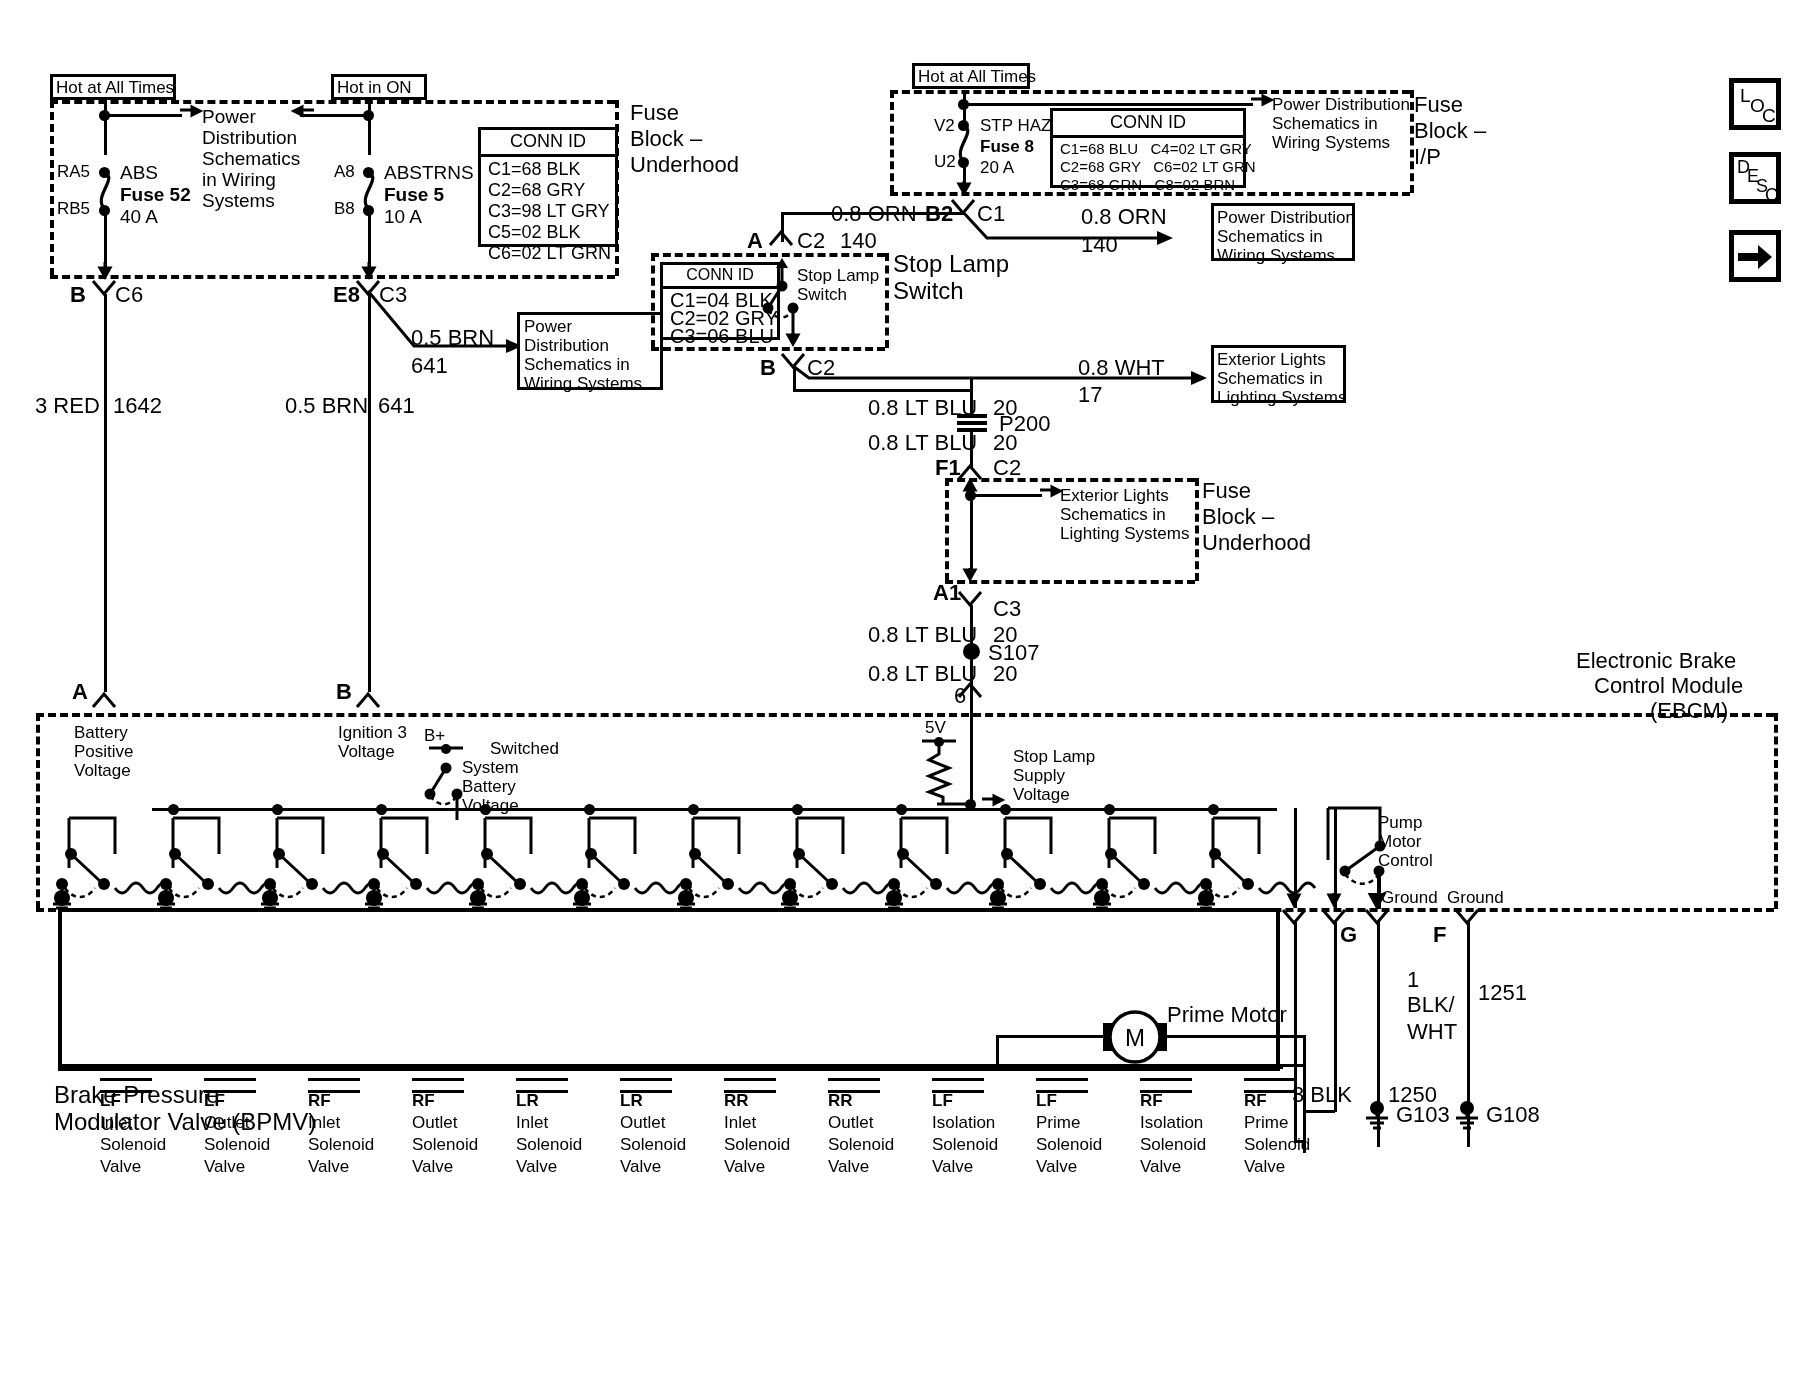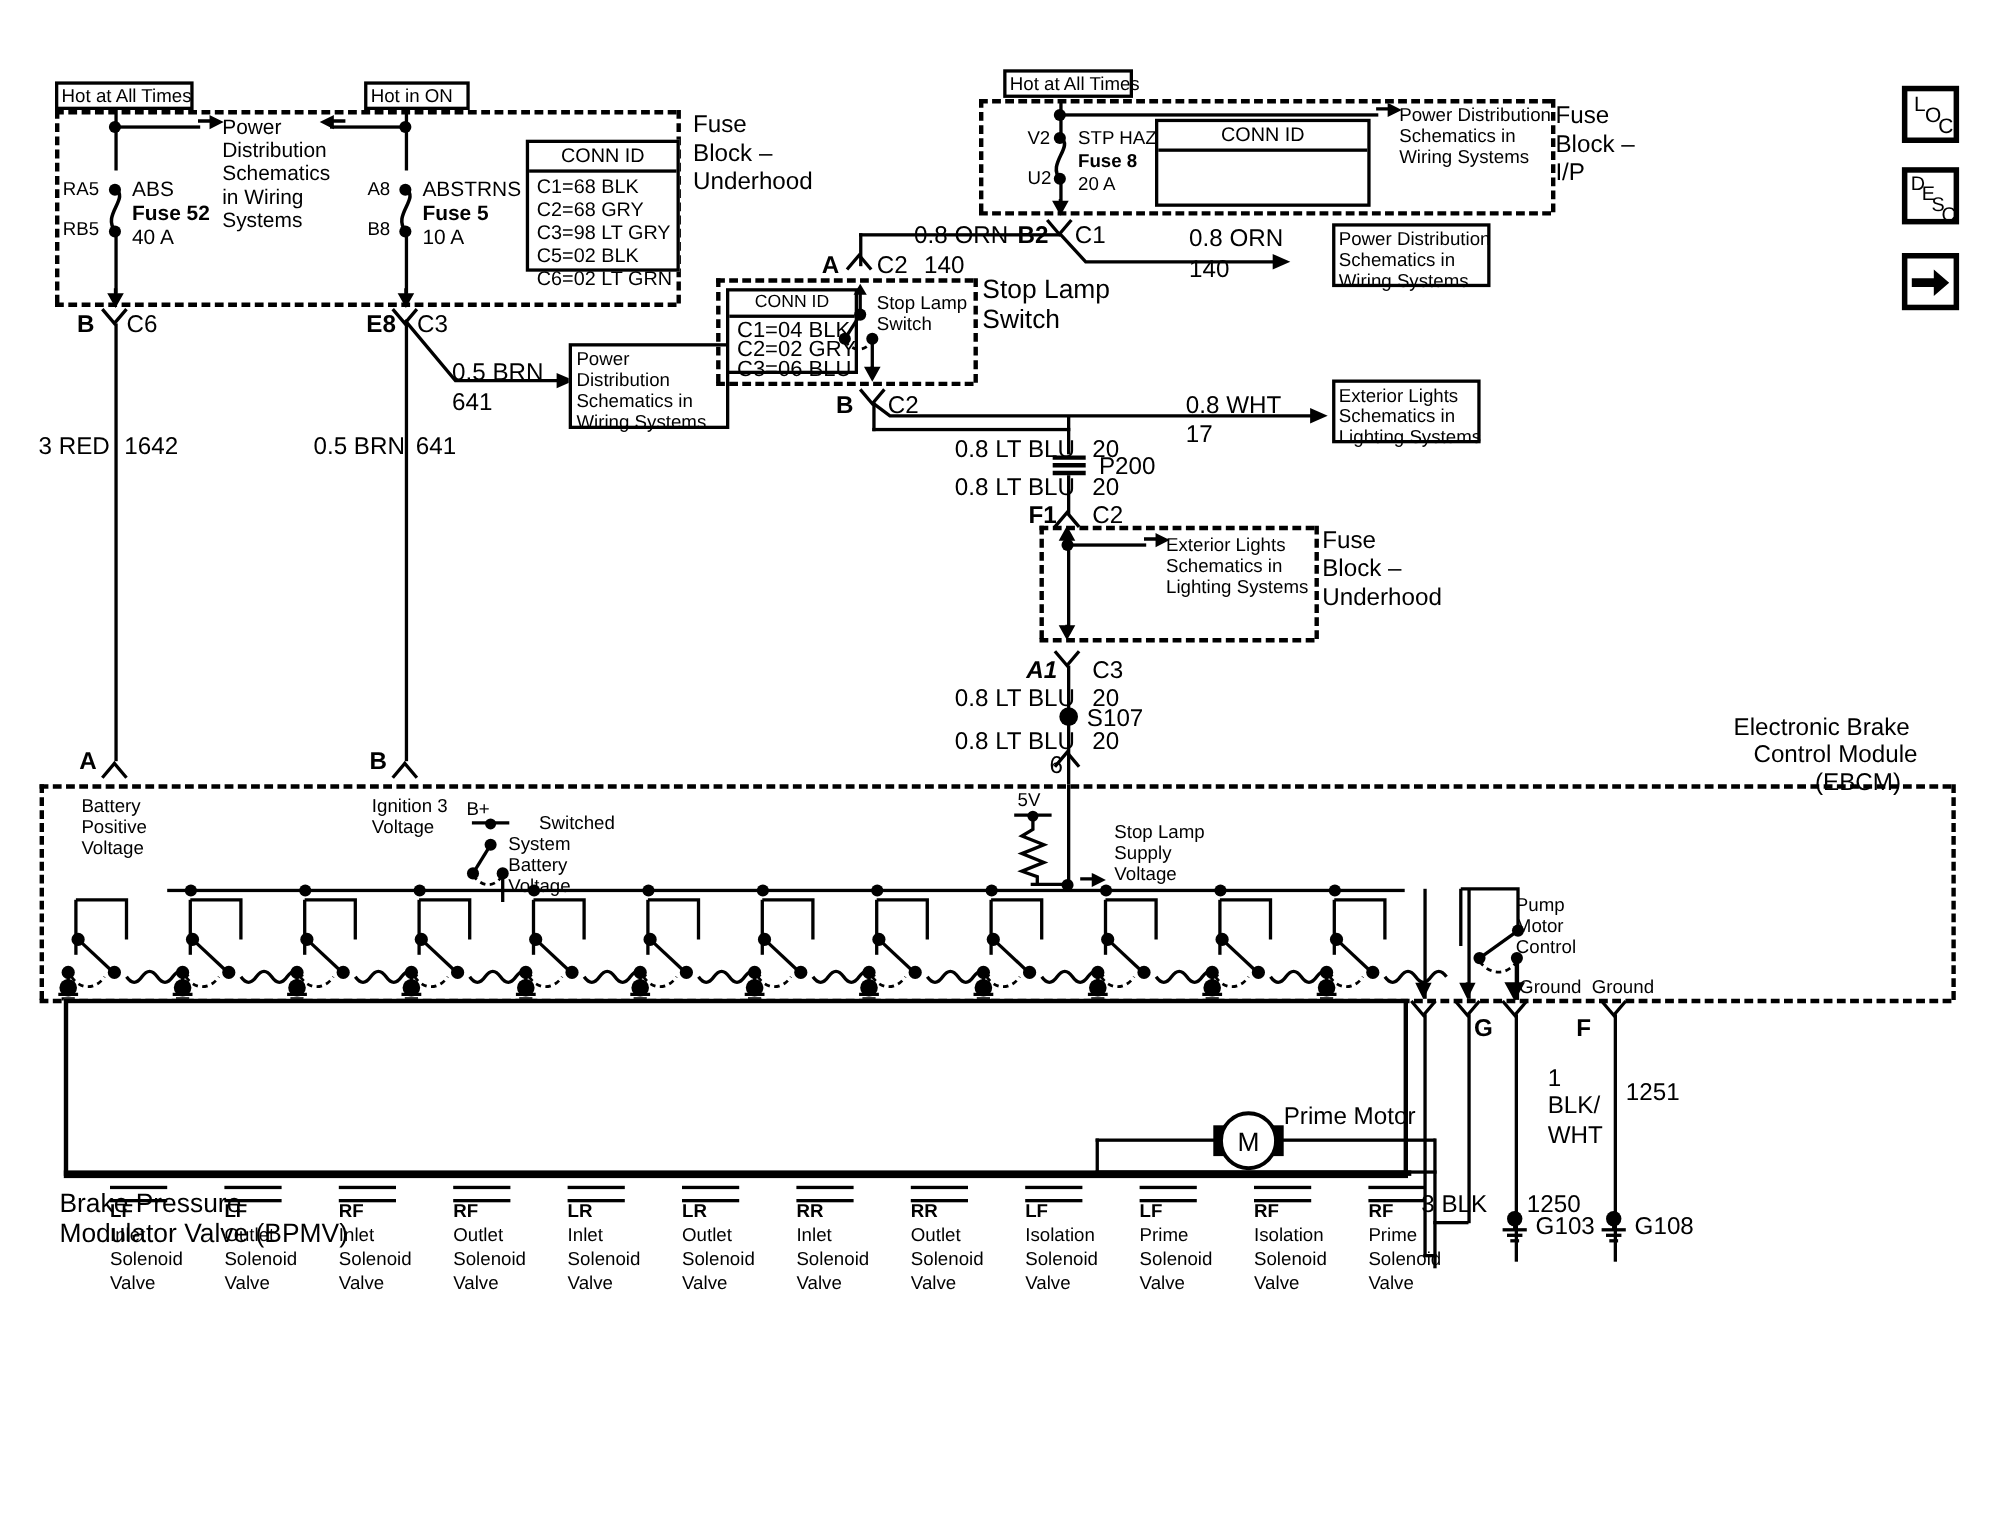--- a/index.html
+++ b/index.html
@@ -195,20 +195,25 @@
   <div class="t sm tb" style="left:980px;top:137px;">Fuse 8</div>
   <div class="t sm" style="left:980px;top:158px;">20 A</div>
 
   <div class="v" style="left:963px;top:162px;height:26px;"></div>
   <svg width="20" height="18" style="left:955px;top:181px;">
       <path d="M9 0 v5 M4 3 l5 9 l5 -9 z" stroke="#000" stroke-width="3" fill="#000"></path>
     </svg>
 
   <div class="connid" style="left:1050px;top:108px;width:196px;height:80px;">
     <div class="hdr">CONN ID</div>
+    <div class="rows" style="font-size:15px;line-height:18px;">
+      <div class="r">C1=68 BLU   C4=02 LT GRY</div>
+      <div class="r">C2=68 GRY   C6=02 LT GRN</div>
+      <div class="r">C3=68 GRN   C8=02 BRN</div>
+    </div>
   </div>
 
   <svg width="26" height="20" style="left:952px;top:200px;">
       <path d="M0 0 l11 13 l11 -13" stroke="#000" stroke-width="3" fill="none"></path>
     </svg>
   <div class="t lg tb" style="left:925px;top:201px;">B2</div>
   <div class="t lg" style="left:977px;top:201px;">C1</div>
 
   <div class="h" style="left:781px;top:212px;width:183px;"></div>
   <div class="v" style="left:781px;top:212px;height:30px;"></div>
@@ -329,21 +334,21 @@
   <div class="t sm" style="left:1060px;top:486px;">Exterior Lights</div>
   <div class="t sm" style="left:1060px;top:505px;">Schematics in</div>
   <div class="t sm" style="left:1060px;top:524px;">Lighting Systems</div>
   <svg width="20" height="18" style="left:962px;top:568px;">
       <path d="M8 0 v4 M3 2 l5 9 l5 -9 z" stroke="#000" stroke-width="3" fill="#000"></path>
     </svg>
 
   <svg width="26" height="20" style="left:959px;top:592px;">
       <path d="M0 0 l11 13 l11 -13" stroke="#000" stroke-width="3" fill="none"></path>
     </svg>
-  <div class="t lg tb" style="left:933px;top:596px;font-style:italic;">A1</div>
+  <div class="t lg tb" style="left:933px;top:580px;">A1</div>
   <div class="t lg" style="left:993px;top:596px;">C3</div>
 
   <div class="v" style="left:970px;top:605px;height:108px;"></div>
   <div class="t lg" style="left:868px;top:622px;">0.8 LT BLU</div>
   <div class="t lg" style="left:993px;top:622px;">20</div>
 
   <div class="dotbig" style="left:963px;top:643px;"></div>
   <div class="t lg" style="left:988px;top:640px;">S107</div>
 
   <div class="t lg" style="left:868px;top:661px;">0.8 LT BLU</div>

